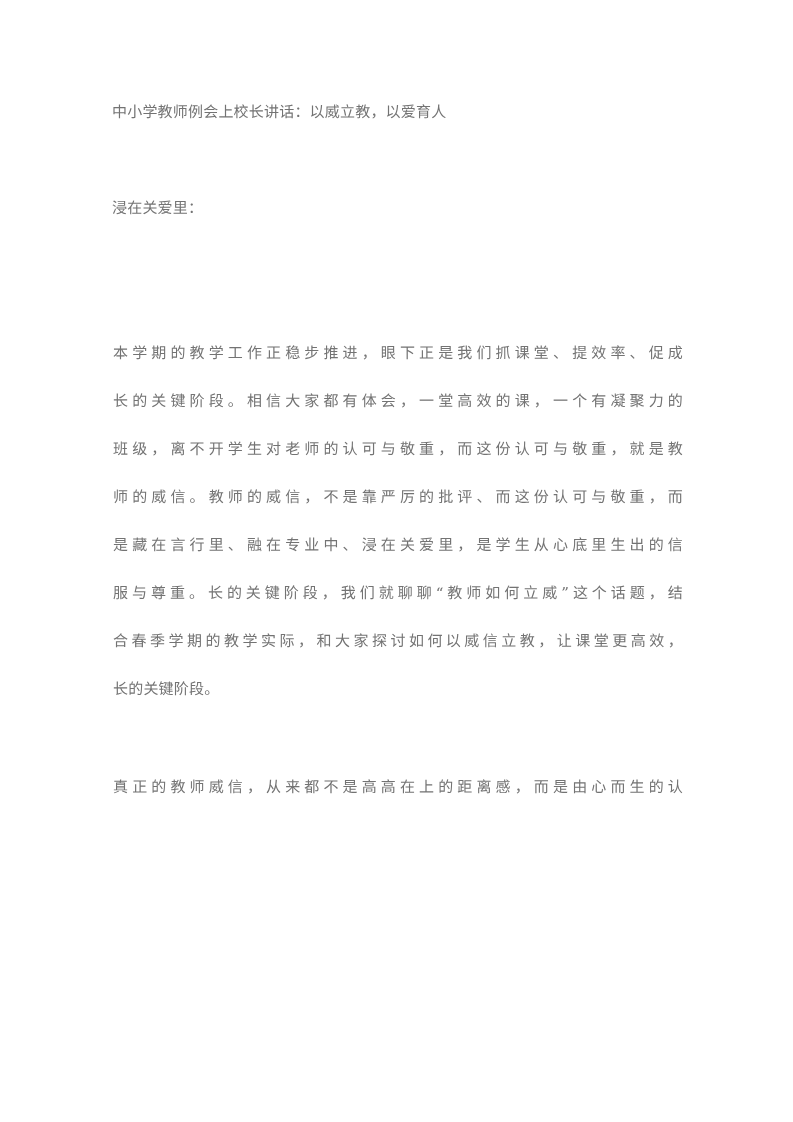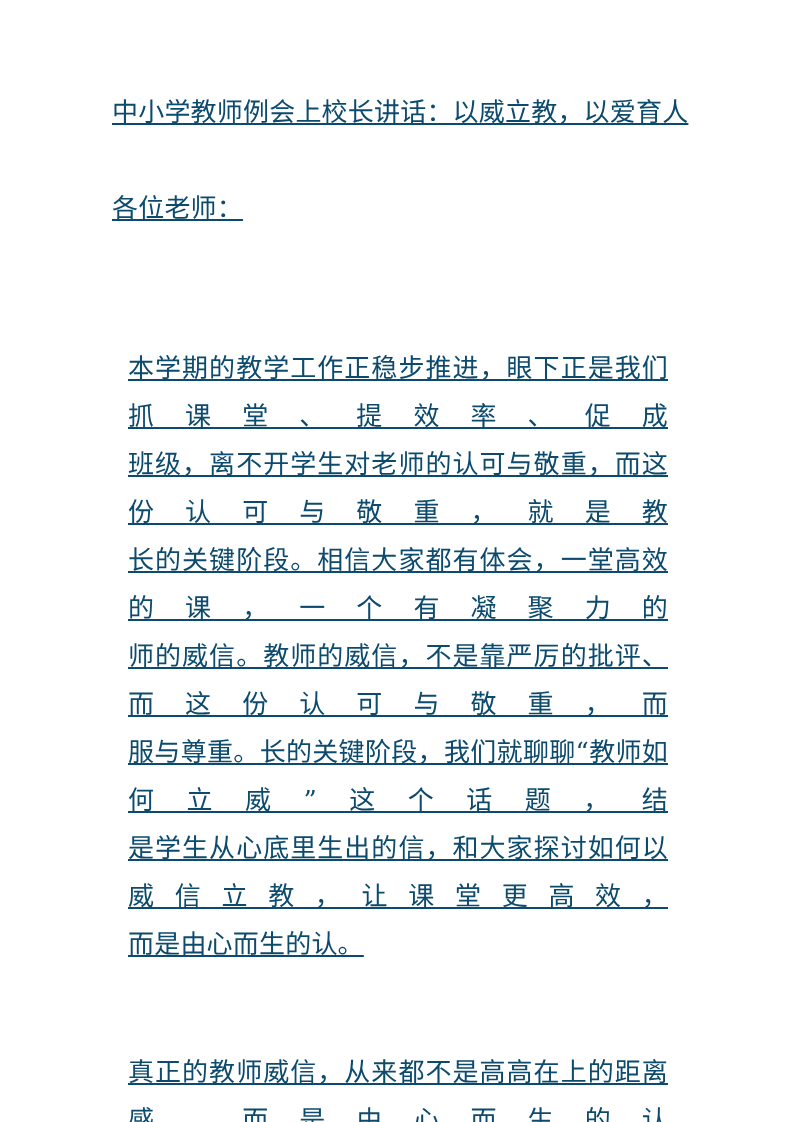--- a/index.html
+++ b/index.html
@@ -25,75 +25,75 @@
   }
 
   .text-column {
     position: absolute;
     left: 112px;
     top: 88px;
     width: 572px;
   }
 
   .doc-line {
-    font-size: 26px;
+    font-size: 15px;
     line-height: 48px;
-    color: #0c4a6e;
+    color: #737373;
     letter-spacing: 0.2px;
     white-space: pre;
     font-weight: 400;
-    text-decoration: underline;
   }
 
   
   .doc-line.justified {
     white-space: normal;
     text-align: justify;
     text-align-last: justify;
     word-break: break-all;
   }
 
   .doc-line.last {
     text-align-last: left;
   }
 
   .blank-line {
     height: 48px;
   }
 
   .para {
-    margin: 16px;
+    margin: 1px;
     padding: 0;
   }
 </style>
 </head>
 <body>
 
 <div class="page">
   <div class="text-column">
 
     <div class="doc-line">中小学教师例会上校长讲话：以威立教，以爱育人</div>
 
     <div class="blank-line"></div>
 
-    <div class="doc-line">各位老师：</div>
+    <div class="doc-line">浸在关爱里：</div>
 
     <div class="blank-line"></div>
 
 
     <div class="blank-line"></div>
 
     <div class="para">
       <div class="doc-line justified">本学期的教学工作正稳步推进，眼下正是我们抓课堂、提效率、促成</div>
+      <div class="doc-line justified">长的关键阶段。相信大家都有体会，一堂高效的课，一个有凝聚力的</div>
       <div class="doc-line justified">班级，离不开学生对老师的认可与敬重，而这份认可与敬重，就是教</div>
-      <div class="doc-line justified">长的关键阶段。相信大家都有体会，一堂高效的课，一个有凝聚力的</div>
       <div class="doc-line justified">师的威信。教师的威信，不是靠严厉的批评、而这份认可与敬重，而</div>
+      <div class="doc-line justified">是藏在言行里、融在专业中、浸在关爱里，是学生从心底里生出的信</div>
       <div class="doc-line justified">服与尊重。长的关键阶段，我们就聊聊“教师如何立威”这个话题，结</div>
-      <div class="doc-line justified">是学生从心底里生出的信，和大家探讨如何以威信立教，让课堂更高效，</div>
-      <div class="doc-line justified last">而是由心而生的认。</div>
+      <div class="doc-line justified">合春季学期的教学实际，和大家探讨如何以威信立教，让课堂更高效，</div>
+      <div class="doc-line justified last">长的关键阶段。</div>
     </div>
 
     <div class="blank-line"></div>
 
     <div class="para">
       <div class="doc-line justified">真正的教师威信，从来都不是高高在上的距离感，而是由心而生的认</div>
 
     </div>
 
   </div>

